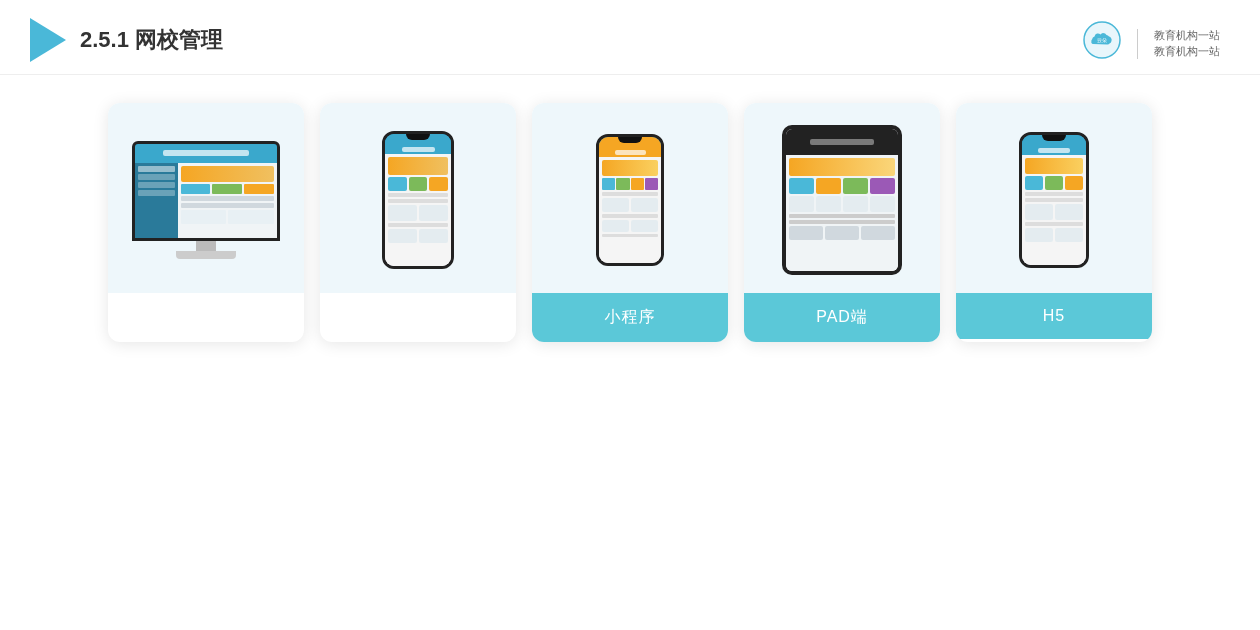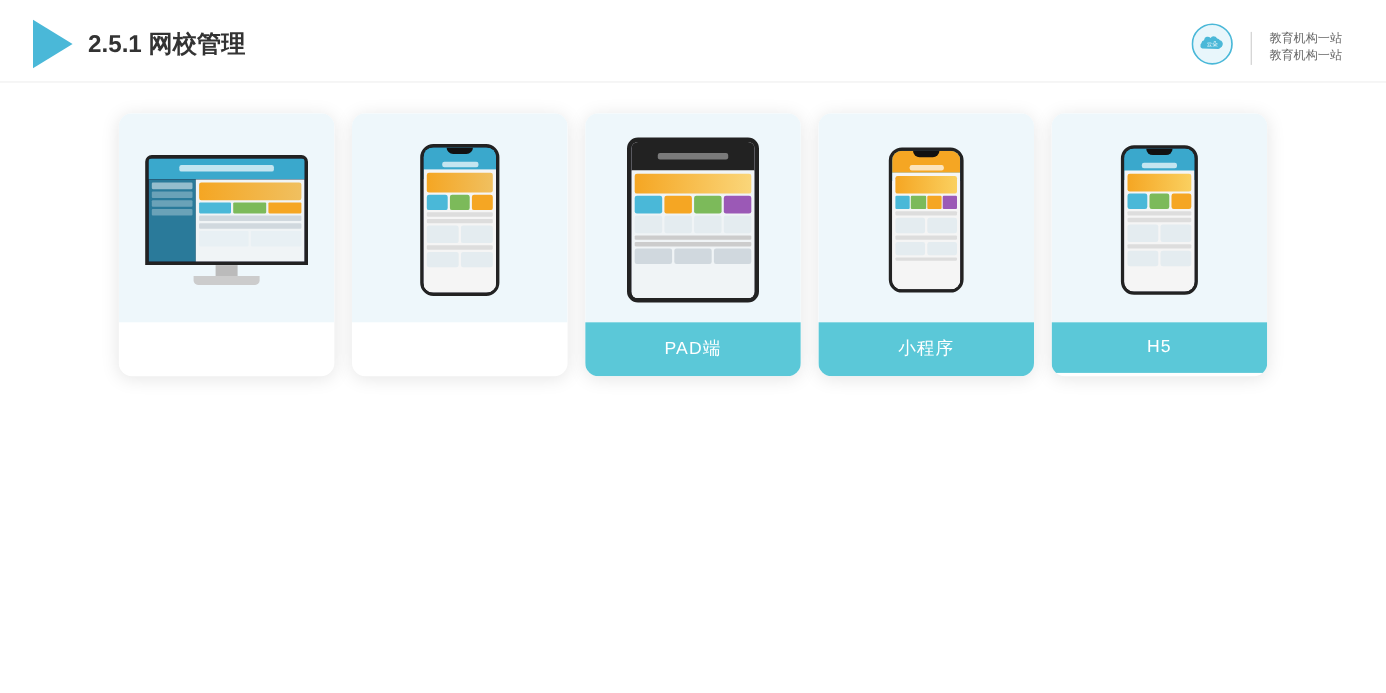--- a/index.html
+++ b/index.html
@@ -364,20 +364,58 @@
                 </div>
               </div>
             </div>
           </div>
         </div>
       </div>
     </div>
 
     <div class="card">
       <div class="card-image-area">
+        <div class="device-phone device-phone-small">
+          <div class="phone-frame" style="width:68px; height:132px;">
+            <div class="phone-notch"></div>
+            <div class="phone-screen">
+              <div class="screen-content-wrapper">
+                <div style="height:20px; background:#f5a623; display:flex; align-items:flex-end; padding-bottom:2px; justify-content:center; flex-shrink:0;">
+                  <div style="width:50%; height:5px; background:rgba(255,255,255,0.7); border-radius:2px;"></div>
+                </div>
+                <div style="flex:1; background:#f5f5f5; padding:3px; display:flex; flex-direction:column; gap:2px; overflow:hidden;">
+                  <div style="height:16px; background:linear-gradient(90deg,#f5a623,#fad060); border-radius:2px; flex-shrink:0;"></div>
+                  <div style="display:grid; grid-template-columns:repeat(4,1fr); gap:1px; flex-shrink:0;">
+                    <div style="height:12px; background:#4ab8d8; border-radius:1px;"></div>
+                    <div style="height:12px; background:#7cba5a; border-radius:1px;"></div>
+                    <div style="height:12px; background:#f5a623; border-radius:1px;"></div>
+                    <div style="height:12px; background:#9b59b6; border-radius:1px;"></div>
+                  </div>
+                  <div style="height:4px; background:#ddd; border-radius:1px; flex-shrink:0;"></div>
+                  <div style="display:grid; grid-template-columns:repeat(2,1fr); gap:2px; flex-shrink:0;">
+                    <div style="height:14px; background:#e4ecf0; border-radius:2px;"></div>
+                    <div style="height:14px; background:#e4ecf0; border-radius:2px;"></div>
+                  </div>
+                  <div style="height:4px; background:#ddd; border-radius:1px; flex-shrink:0;"></div>
+                  <div style="display:grid; grid-template-columns:repeat(2,1fr); gap:2px; flex-shrink:0;">
+                    <div style="height:12px; background:#e4ecf0; border-radius:2px;"></div>
+                    <div style="height:12px; background:#e4ecf0; border-radius:2px;"></div>
+                  </div>
+                  <div style="height:3px; background:#ddd; border-radius:1px; flex-shrink:0;"></div>
+                </div>
+              </div>
+            </div>
+          </div>
+        </div>
+      </div>
+      <div class="card-label">小程序</div>
+    </div>
+
+    <div class="card">
+      <div class="card-image-area">
         <div class="device-tablet">
           <div class="tablet-frame">
             <div class="tablet-screen">
               <div class="screen-content-wrapper">
                 <div style="height:18%; background:#222; display:flex; align-items:center; justify-content:center; padding:2px; flex-shrink:0;">
                   <div style="width:60%; height:6px; background:rgba(255,255,255,0.4); border-radius:2px;"></div>
                 </div>
                 <div style="flex:1; background:#f0f4f6; padding:3px; display:flex; flex-direction:column; gap:2px; overflow:hidden;">
                   <div style="height:18px; background:linear-gradient(90deg,#f5a623,#fad67a); border-radius:2px; flex-shrink:0;"></div>
                   <div style="display:grid; grid-template-columns:repeat(4,1fr); gap:2px; flex-shrink:0;">
@@ -399,58 +437,20 @@
                     <div style="height:14px; background:#d0d8de; border-radius:2px;"></div>
                     <div style="height:14px; background:#d0d8de; border-radius:2px;"></div>
                   </div>
                 </div>
               </div>
             </div>
           </div>
         </div>
       </div>
       <div class="card-label">PAD端</div>
-    </div>
-
-    <div class="card">
-      <div class="card-image-area">
-        <div class="device-phone device-phone-small">
-          <div class="phone-frame" style="width:68px; height:132px;">
-            <div class="phone-notch"></div>
-            <div class="phone-screen">
-              <div class="screen-content-wrapper">
-                <div style="height:20px; background:#f5a623; display:flex; align-items:flex-end; padding-bottom:2px; justify-content:center; flex-shrink:0;">
-                  <div style="width:50%; height:5px; background:rgba(255,255,255,0.7); border-radius:2px;"></div>
-                </div>
-                <div style="flex:1; background:#f5f5f5; padding:3px; display:flex; flex-direction:column; gap:2px; overflow:hidden;">
-                  <div style="height:16px; background:linear-gradient(90deg,#f5a623,#fad060); border-radius:2px; flex-shrink:0;"></div>
-                  <div style="display:grid; grid-template-columns:repeat(4,1fr); gap:1px; flex-shrink:0;">
-                    <div style="height:12px; background:#4ab8d8; border-radius:1px;"></div>
-                    <div style="height:12px; background:#7cba5a; border-radius:1px;"></div>
-                    <div style="height:12px; background:#f5a623; border-radius:1px;"></div>
-                    <div style="height:12px; background:#9b59b6; border-radius:1px;"></div>
-                  </div>
-                  <div style="height:4px; background:#ddd; border-radius:1px; flex-shrink:0;"></div>
-                  <div style="display:grid; grid-template-columns:repeat(2,1fr); gap:2px; flex-shrink:0;">
-                    <div style="height:14px; background:#e4ecf0; border-radius:2px;"></div>
-                    <div style="height:14px; background:#e4ecf0; border-radius:2px;"></div>
-                  </div>
-                  <div style="height:4px; background:#ddd; border-radius:1px; flex-shrink:0;"></div>
-                  <div style="display:grid; grid-template-columns:repeat(2,1fr); gap:2px; flex-shrink:0;">
-                    <div style="height:12px; background:#e4ecf0; border-radius:2px;"></div>
-                    <div style="height:12px; background:#e4ecf0; border-radius:2px;"></div>
-                  </div>
-                  <div style="height:3px; background:#ddd; border-radius:1px; flex-shrink:0;"></div>
-                </div>
-              </div>
-            </div>
-          </div>
-        </div>
-      </div>
-      <div class="card-label">小程序</div>
     </div>
 
     <div class="card">
       <div class="card-image-area">
         <div class="device-phone">
           <div class="phone-frame" style="width:70px; height:136px;">
             <div class="phone-notch"></div>
             <div class="phone-screen">
               <div class="screen-content-wrapper">
                 <div style="height:20px; background:#3aa8cc; display:flex; align-items:flex-end; padding-bottom:2px; justify-content:center; flex-shrink:0;">

